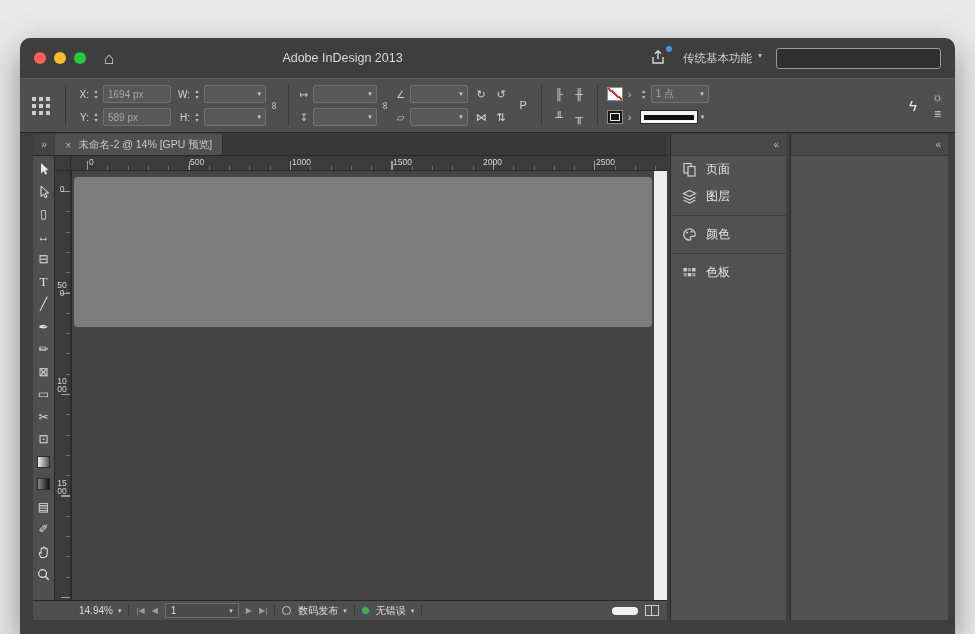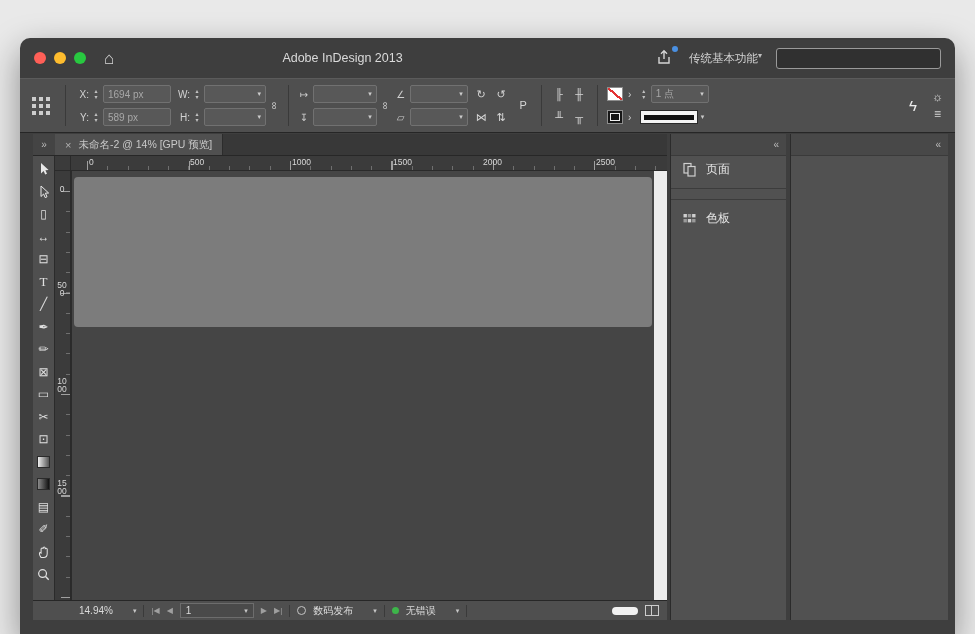--- a/index.html
+++ b/index.html
@@ -14,21 +14,21 @@
   .titlebar { height:40px; display:flex; align-items:center; padding:0 14px; position:relative; }
   .lights { display:flex; gap:8px; }
   .light { width:12px; height:12px; border-radius:50%; display:inline-block; }
   .light.red { background:#ff5f57; } .light.yellow { background:#febc2e; } .light.green { background:#28c840; }
   .home { color:#d8d8d8; font-size:17px; margin-left:18px; line-height:1; }
   .tb-title { position:absolute; left:140px; right:430px; text-align:center; color:#dadada; font-size:12.5px; }
   .tb-right { margin-left:auto; display:flex; align-items:center; gap:14px; }
   .share { position:relative; width:20px; height:18px; }
   .share svg { display:block; }
   .share .dot { position:absolute; right:-3px; top:-3px; width:6px; height:6px; border-radius:50%; background:#4a90e2; }
-  .workspace { display:flex; align-items:flex-start; gap:0; color:#d3d3d3; font-size:11.5px; }
+  .workspace { display:flex; align-items:flex-start; gap:6px; color:#d3d3d3; font-size:11.5px; }
   .workspace .ddg { font-size:8px; color:#bdbdbd; }
   .searchbox { width:165px; height:21px; background:#303030; border:1px solid #9a9a9a; border-radius:3px; }
 
   
   .cb { height:55px; background:#4f4f4f; border-top:1px solid #5b5b5b; border-bottom:1px solid #262626;
         display:flex; align-items:center; padding:0 10px; gap:5px; }
   .proxy { display:grid; grid-template-columns:repeat(3,4px); grid-template-rows:repeat(3,4px); gap:3px; margin:0 6px 0 2px; }
   .proxy .dot { width:4px; height:4px; background:#cdcdcd; }
   .col2 { display:flex; flex-direction:column; gap:4px; justify-content:center; }
   .row { display:flex; align-items:center; height:19px; gap:3px; }
@@ -92,21 +92,21 @@
     background-repeat:no-repeat; }
   .vnum { position:absolute; left:2px; width:10px; font-size:8.5px; line-height:8px; color:#d8d8d8;
           word-break:break-all; text-align:center; }
   .canvas { position:relative; background:#ededed; overflow:hidden; }
   .vscroll { grid-row:2; background:#454545; border-left:1px solid #2b2b2b; position:relative; }
   .vthumb { position:absolute; left:2px; right:2px; top:6px; height:150px; background:#7c7c7c; border-radius:4px; }
 
   
   .sb { height:20px; background:#4f4f4f; border-top:1px solid #272727; display:flex; align-items:center;
         font-size:10px; color:#dcdcdc; padding:0 8px 0 46px; gap:7px; }
-  .sb .combo { display:flex; align-items:center; gap:20px; }
+  .sb .combo { display:flex; align-items:center; gap:5px; }
   .sb .ddg { font-size:7px; color:#c7c7c7; }
   .sb .sep { width:1px; height:12px; background:#3a3a3a; }
   .navbtn { color:#9f9f9f; font-size:8px; }
   .pagebox { width:74px; height:15px; border:1px solid #6d6d6d; background:#4a4a4a; display:flex; align-items:center; padding:0 5px; }
   .pagebox .ddg { margin-left:auto; }
   .preflight { width:9px; height:9px; border:1.5px solid #c4c4c4; border-radius:50%; }
   .greendot { width:7px; height:7px; border-radius:50%; background:#3db54a; }
   .sb-spacer { flex:1; }
   .hthumb { width:26px; height:8px; border-radius:4px; background:#f1f1f1; }
   .paneicon { width:14px; height:11px; border:1px solid #cccccc; display:flex; }
@@ -444,21 +444,41 @@
         </div>
         <div class="dock-item">
           <span class="dicon">
             <svg width="15" height="15" viewBox="0 0 15 15">
                 <rect x="2" y="1.5" width="7" height="9.5" fill="none" stroke="#cfcfcf" stroke-width="1.2"></rect>
                 <rect x="6" y="4.5" width="7" height="9.5" fill="#515151" stroke="#cfcfcf" stroke-width="1.2"></rect>
               </svg>
           </span>
           <span>页面</span>
         </div>
+        <div class="dock-item">
+          <span class="dicon">
+            <svg width="15" height="15" viewBox="0 0 15 15">
+                <path d="M7.5 1.5 L13.5 4.5 7.5 7.5 1.5 4.5 Z" fill="none" stroke="#cfcfcf" stroke-width="1.2"></path>
+                <path d="M1.5 8 L7.5 11 13.5 8" fill="none" stroke="#cfcfcf" stroke-width="1.2"></path>
+                <path d="M1.5 11 L7.5 14 13.5 11" fill="none" stroke="#cfcfcf" stroke-width="1.2"></path>
+              </svg>
+          </span>
+          <span>图层</span>
+        </div>
         <div class="dock-sep"></div>
+        <div class="dock-item">
+          <span class="dicon">
+            <svg width="15" height="15" viewBox="0 0 15 15">
+                <path d="M7.5 1.8 a5.7 5.7 0 1 0 0 11.4 c1.4 0 1.6-1.1 1-1.9 -0.6-0.8 0-1.9 1.2-1.9 h1.8 a1.7 1.7 0 0 0 1.7-1.9 A5.7 5.7 0 0 0 7.5 1.8 Z" fill="none" stroke="#cfcfcf" stroke-width="1.2"></path>
+                <circle cx="5" cy="5.5" r="1" fill="#cfcfcf"></circle>
+                <circle cx="9.5" cy="4.8" r="1" fill="#cfcfcf"></circle>
+              </svg>
+          </span>
+          <span>颜色</span>
+        </div>
         <div class="dock-sep"></div>
         <div class="dock-item">
           <span class="dicon">
             <svg width="15" height="15" viewBox="0 0 15 15">
                 <rect x="1.5" y="3" width="3.4" height="3.4" fill="#cfcfcf"></rect>
                 <rect x="5.8" y="3" width="3.4" height="3.4" fill="#9a9a9a"></rect>
                 <rect x="10.1" y="3" width="3.4" height="3.4" fill="#cfcfcf"></rect>
                 <rect x="1.5" y="8" width="3.4" height="3.4" fill="#9a9a9a"></rect>
                 <rect x="5.8" y="8" width="3.4" height="3.4" fill="#cfcfcf"></rect>
                 <rect x="10.1" y="8" width="3.4" height="3.4" fill="#9a9a9a"></rect>

